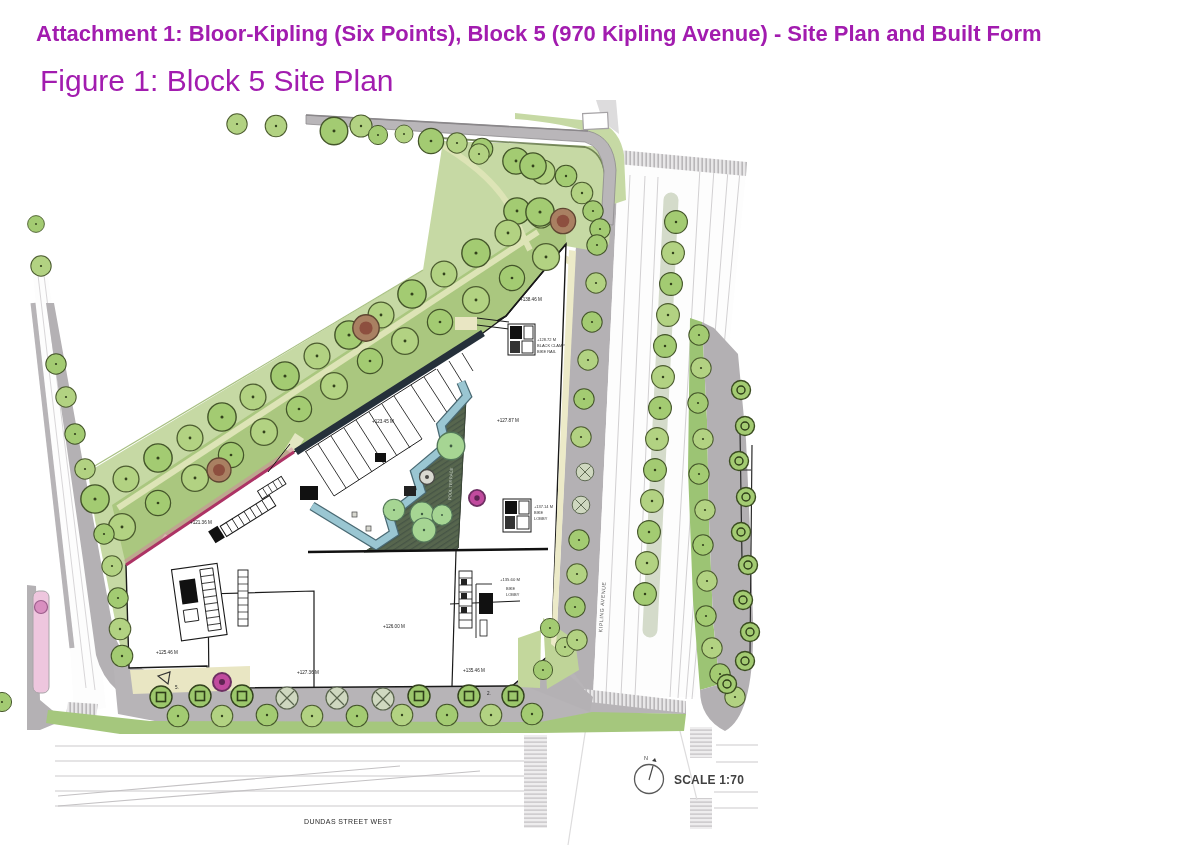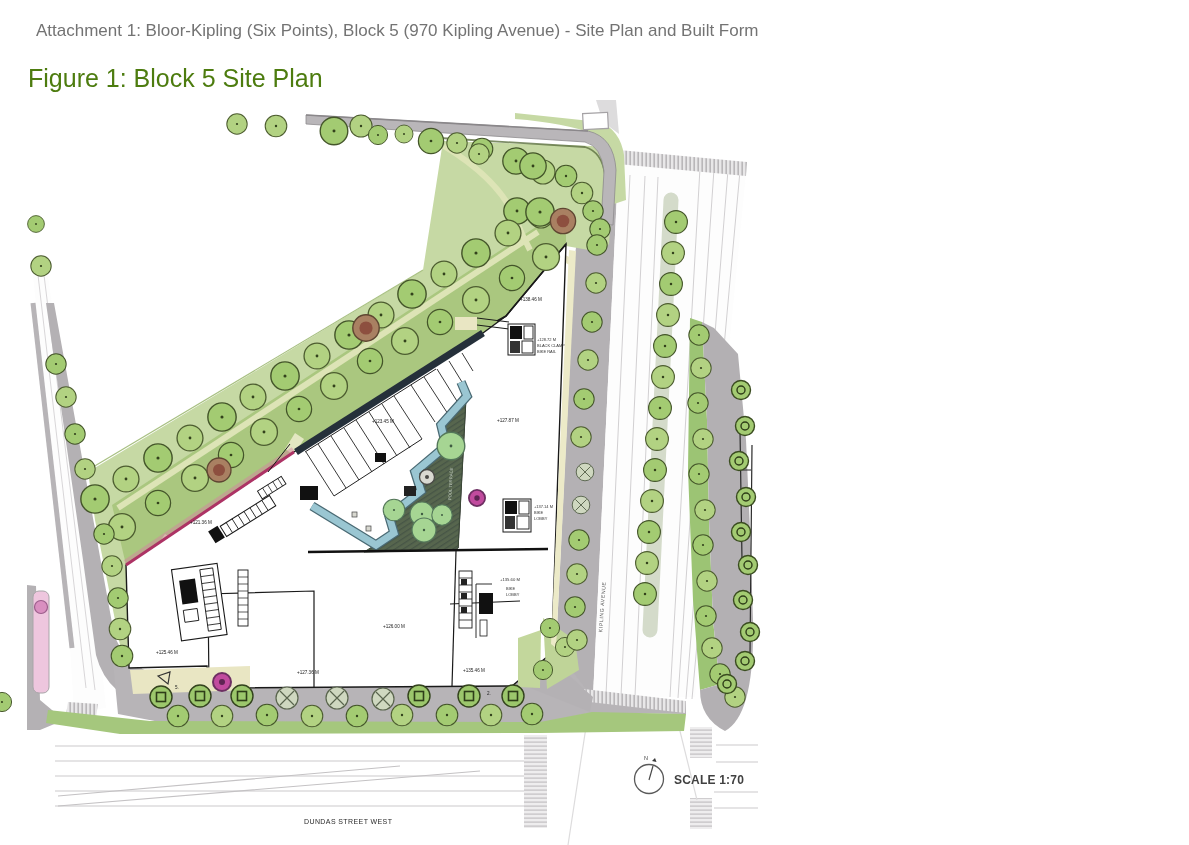--- a/index.html
+++ b/index.html
@@ -1,18 +1,18 @@
 <!DOCTYPE html>
 <html><head>
 <meta charset="utf-8">
 <style>
 html,body{margin:0;padding:0;background:#fff;width:1189px;height:845px;overflow:hidden}
 body{font-family:"Liberation Sans",sans-serif}
-#title{position:absolute;left:36px;top:21px;font-size:17px;font-weight:normal;color:#737373;white-space:nowrap}
-#caption{position:absolute;left:28px;top:64px;font-size:25px;color:#4d7c0f;white-space:nowrap}
+#title{position:absolute;left:36px;top:21px;font-size:22px;font-weight:bold;color:#a21caf;white-space:nowrap}
+#caption{position:absolute;left:40px;top:64px;font-size:30px;color:#a21caf;white-space:nowrap}
 #plan{position:absolute;left:0;top:0}
 </style>
 </head>
 <body>
 
 <div id="title">Attachment 1: Bloor-Kipling (Six Points), Block 5 (970 Kipling Avenue) - Site Plan and Built Form</div>
 
 <div id="caption">Figure 1: Block 5 Site Plan</div>
 
 <svg id="plan" width="1189" height="845" viewBox="0 0 1189 845">

